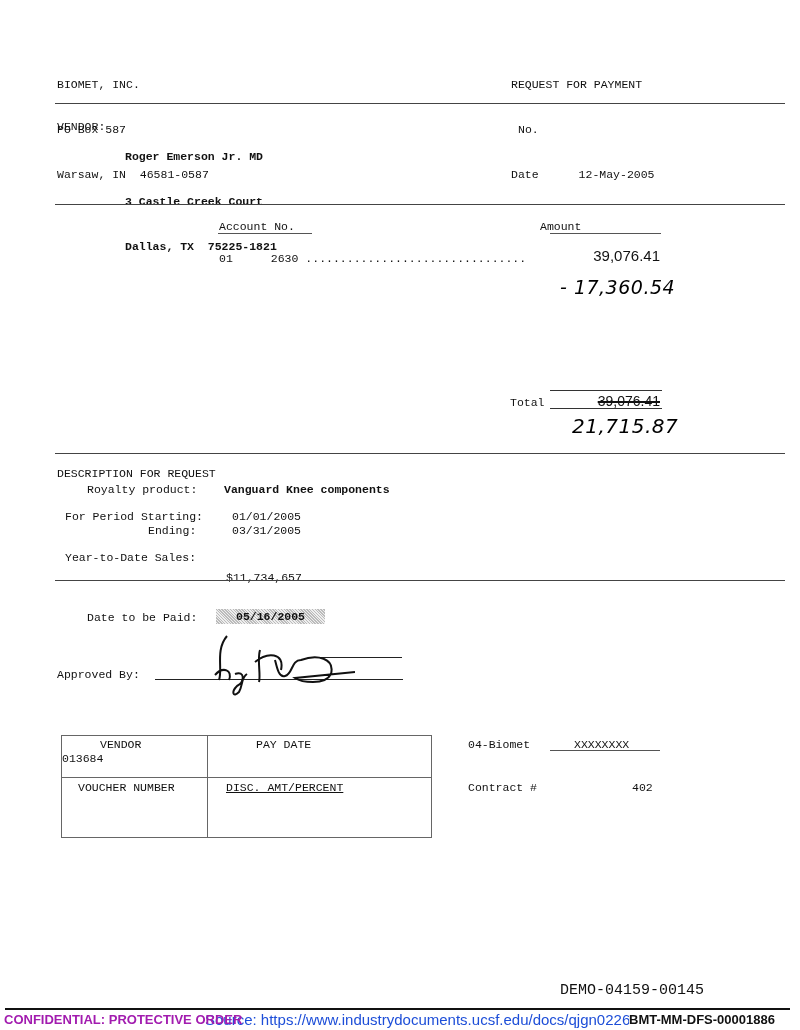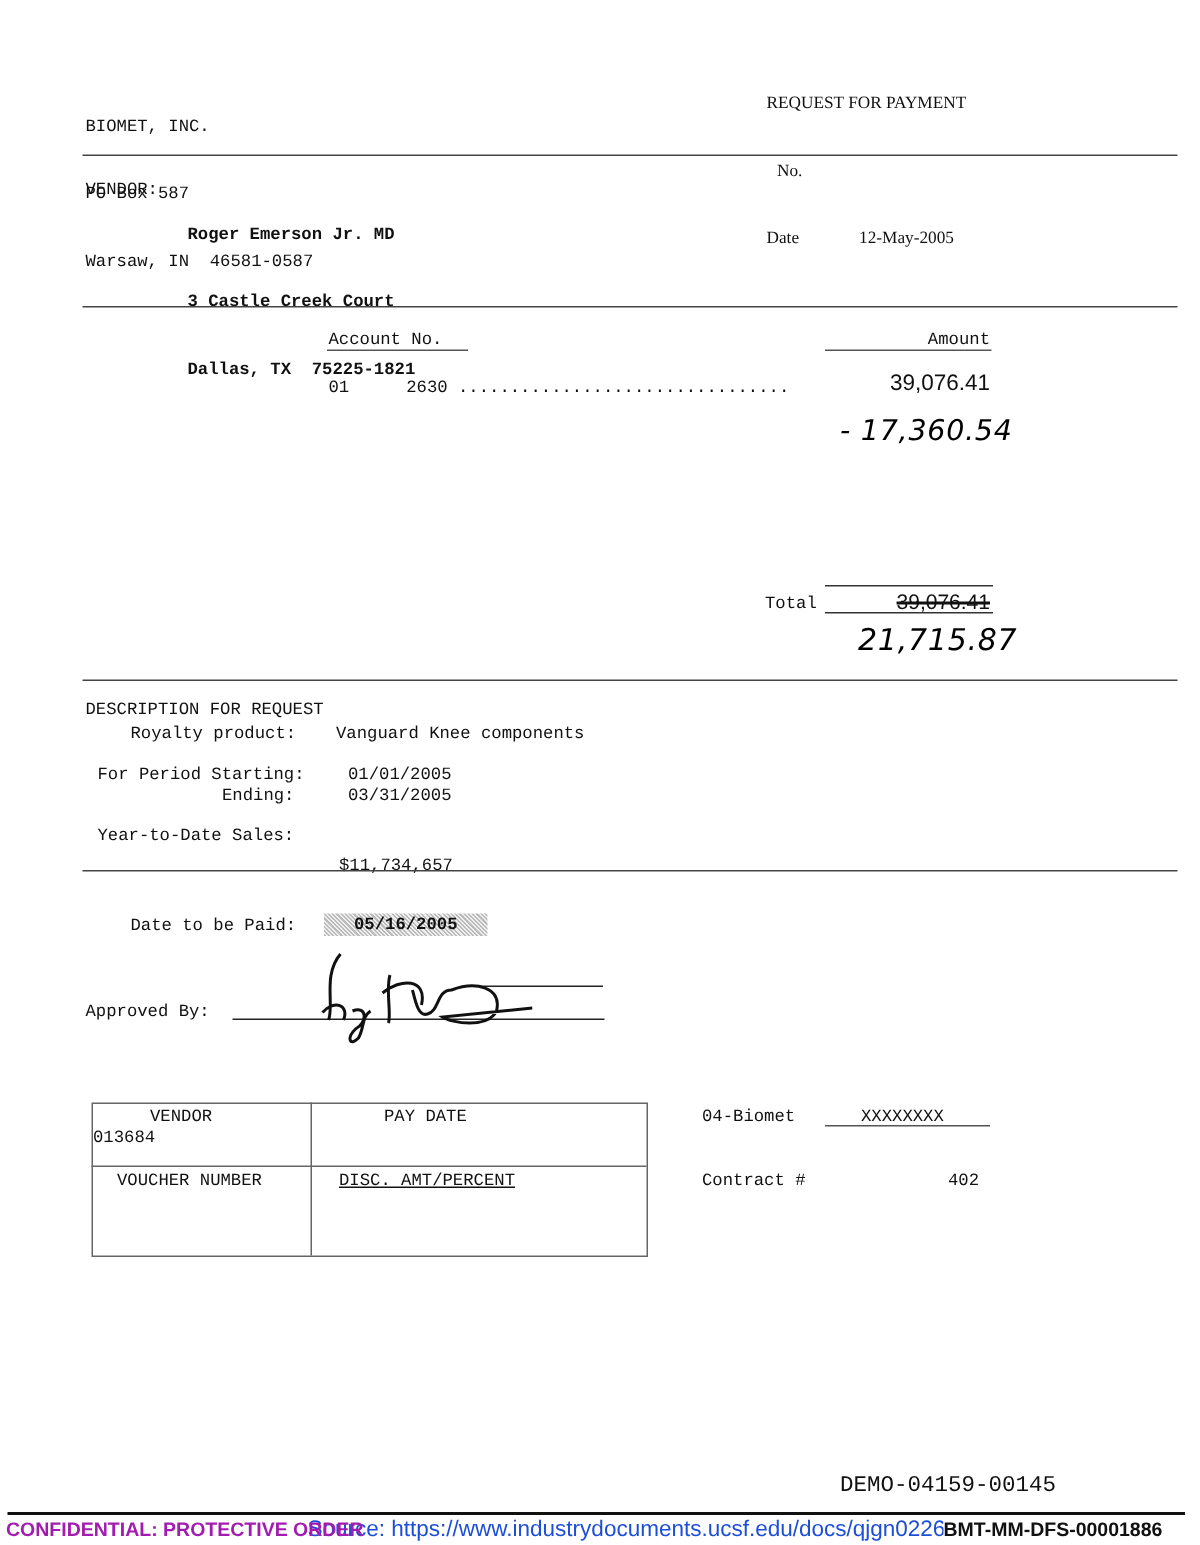--- a/index.html
+++ b/index.html
@@ -15,58 +15,58 @@
   </style>
 </head>
 <body>
 
 <div class="abs mono" style="left:57px; top:47px;">
   <div>BIOMET, INC.</div>
   <div>PO Box 587</div>
   <div>Warsaw, IN  46581-0587</div>
 </div>
 
-<div class="abs mono" style="left:511px; top:32px;font-family:Liberation Serif, serif;">
+<div class="abs mono" style="left:511px; top:47px;">
   <div>REQUEST FOR PAYMENT</div>
   <div style="padding-left:7px;">No.</div>
   <div><span>Date</span><span style="display:inline-block;width:40px;"></span><span>12-May-2005</span></div>
 </div>
 
 <div class="rule" style="left:55px; top:103px; width:730px; background:#444;"></div>
 
 <div class="abs mono" style="left:57px; top:119px;">VENDOR:</div>
 <div class="abs monob" style="left:125px; top:119px;">
   <div>Roger Emerson Jr. MD</div>
   <div>3 Castle Creek Court</div>
   <div>Dallas, TX  75225-1821</div>
 </div>
 
 <div class="rule" style="left:55px; top:204px; width:730px; background:#444;"></div>
 
 <div class="abs mono" style="left:219px; top:219px;">Account No.</div>
 <div class="rule" style="left:218px; top:233px; width:94px;"></div>
-<div class="abs mono" style="left:560px; top:219px; width:100px; text-align:right;">Amount</div>
+<div class="abs mono" style="left:540px; top:219px; width:100px; text-align:left;">Amount</div>
 <div class="rule" style="left:550px; top:233px; width:111px;"></div>
 
 <div class="abs mono" style="left:219px; top:251px;"><span>01</span><span style="display:inline-block;width:38px;"></span><span>2630</span> <span>................................</span></div>
 <div class="abs sans" style="left:560px; top:247px; width:100px; text-align:right; font-size:15px;">39,076.41</div>
 
 <div class="abs hand" style="left:560px; top:276px;">- 17,360.54</div>
 
 <div class="abs mono" style="left:510px; top:395px;">Total</div>
 <div class="rule" style="left:550px; top:390px; width:112px; background:#333;"></div>
 <div class="abs sans" style="left:560px; top:393px; width:100px; text-align:right; font-size:14px; text-decoration:line-through; text-decoration-thickness:2px;">39,076.41</div>
 <div class="rule" style="left:550px; top:408px; width:112px; background:#333;"></div>
 <div class="abs hand" style="left:572px; top:414px; font-size:20px;font-style:italic;">21,715.87</div>
 
 <div class="rule" style="left:55px; top:453px; width:730px; background:#444;"></div>
 
 <div class="abs mono" style="left:57px; top:466px;">DESCRIPTION FOR REQUEST</div>
 <div class="abs mono" style="left:87px; top:482px;">Royalty product:</div>
-<div class="abs mono" style="left:224px; top:482px;">Vanguard Knee components</div>
+<div class="abs mono" style="left:224px; top:482px;font-weight:bold;">Vanguard Knee components</div>
 
 <div class="abs mono" style="left:65px; top:509px;">For Period Starting:</div>
 <div class="abs mono" style="left:232px; top:509px;">01/01/2005</div>
 <div class="abs mono" style="left:148px; top:523px;">Ending:</div>
 <div class="abs mono" style="left:232px; top:523px;">03/31/2005</div>
 
 <div class="abs mono" style="left:65px; top:550px;">Year-to-Date Sales:</div>
 <div class="abs mono" style="left:226px; top:550px;margin-top:20px;">$11,734,657</div>
 
 <div class="rule" style="left:55px; top:580px; width:730px; background:#444;"></div>

